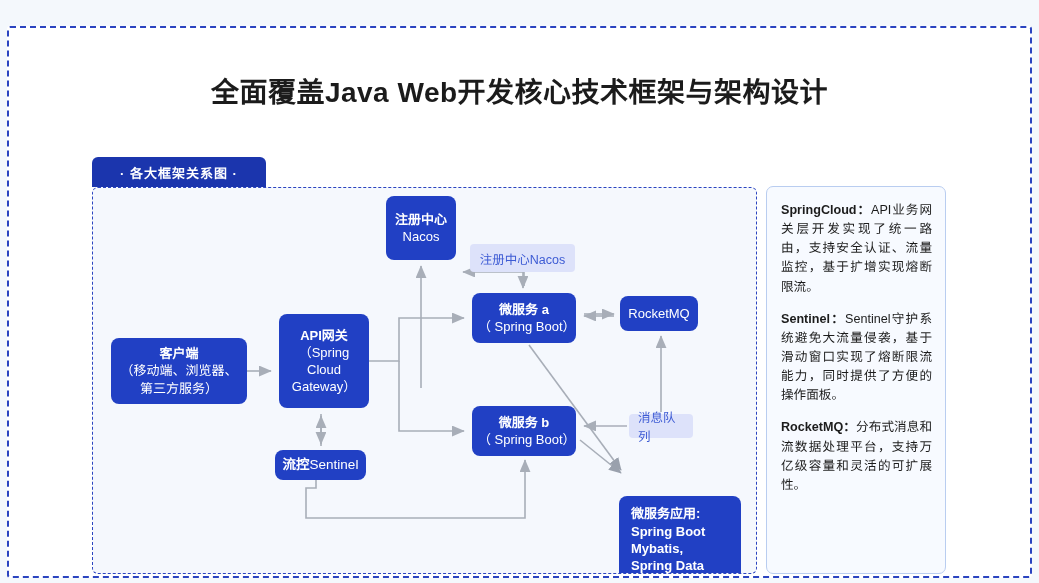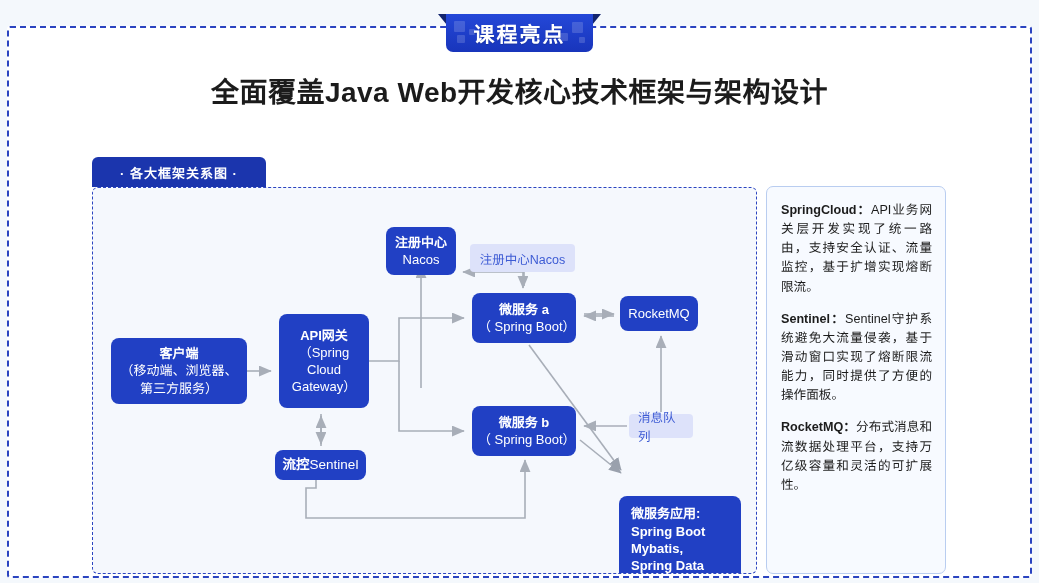--- a/index.html
+++ b/index.html
@@ -136,21 +136,21 @@
   }
   .node.left-align .l1 { font-weight: 700; font-size: 13px; margin-bottom: 1px; }
   .node.left-align .l2 { font-weight: 700; font-size: 13px; }
   .node.single { font-size: 13.5px; font-weight: 700; }
   .node.single .l2 { font-weight: 400; }
 
   .node.n-client   { left: 18px;  top: 150px; width: 136px; height: 66px; }
   .node.n-gateway  { left: 186px; top: 126px; width: 90px;  height: 94px; }
   .node.n-sentinel { left: 182px; top: 262px; width: 91px;  height: 30px;
                      flex-direction: row; justify-content: center; }
-  .node.n-nacos    { left: 293px; top: 39px;  width: 70px;  height: 48px; }
+  .node.n-nacos    { left: 293px; top: 8px;  width: 70px;  height: 64px; }
   .node.n-ms-a     { left: 379px; top: 105px; width: 104px; height: 50px; }
   .node.n-ms-b     { left: 379px; top: 218px; width: 104px; height: 50px; }
   .node.n-rocketmq { left: 527px; top: 108px; width: 78px;  height: 35px;
                      flex-direction: row; justify-content: center; }
   .node.n-app      { left: 526px; top: 264px; width: 122px; height: 105px; margin-top: 44px; }
 
   .node .sentinel-bold { font-weight: 700; font-size: 13.5px; }
   .node .sentinel-reg  { font-weight: 400; font-size: 13.5px; }
 
   
@@ -188,33 +188,20 @@
   .info-para:last-child { margin-bottom: 0; }
   .info-para .term { font-weight: 700; }
 </style>
 </head>
 <body>
 
 <div id="root">
 
   <div class="outer-card"></div>
 
-  <div class="ribbon">
-    <div class="wing left"></div>
-    <div class="wing right"></div>
-    <div class="body">
-      <span class="sq a"></span>
-      <span class="sq b"></span>
-      <span class="sq c"></span>
-      <span class="sq d"></span>
-      <span class="sq e"></span>
-      <span class="sq f"></span>
-    </div>
-    <div class="label">课程亮点</div>
-  </div>
 
   <div class="main-title">全面覆盖Java Web开发核心技术框架与架构设计</div>
 
   <div class="diagram-label">· 各大框架关系图 ·</div>
 
   <div class="diagram-panel">
 
     <svg class="diagram-svg" width="665" height="387">
       <defs>
         <marker id="ah" markerWidth="9" markerHeight="9" refX="7.5" refY="3.4" orient="auto">

